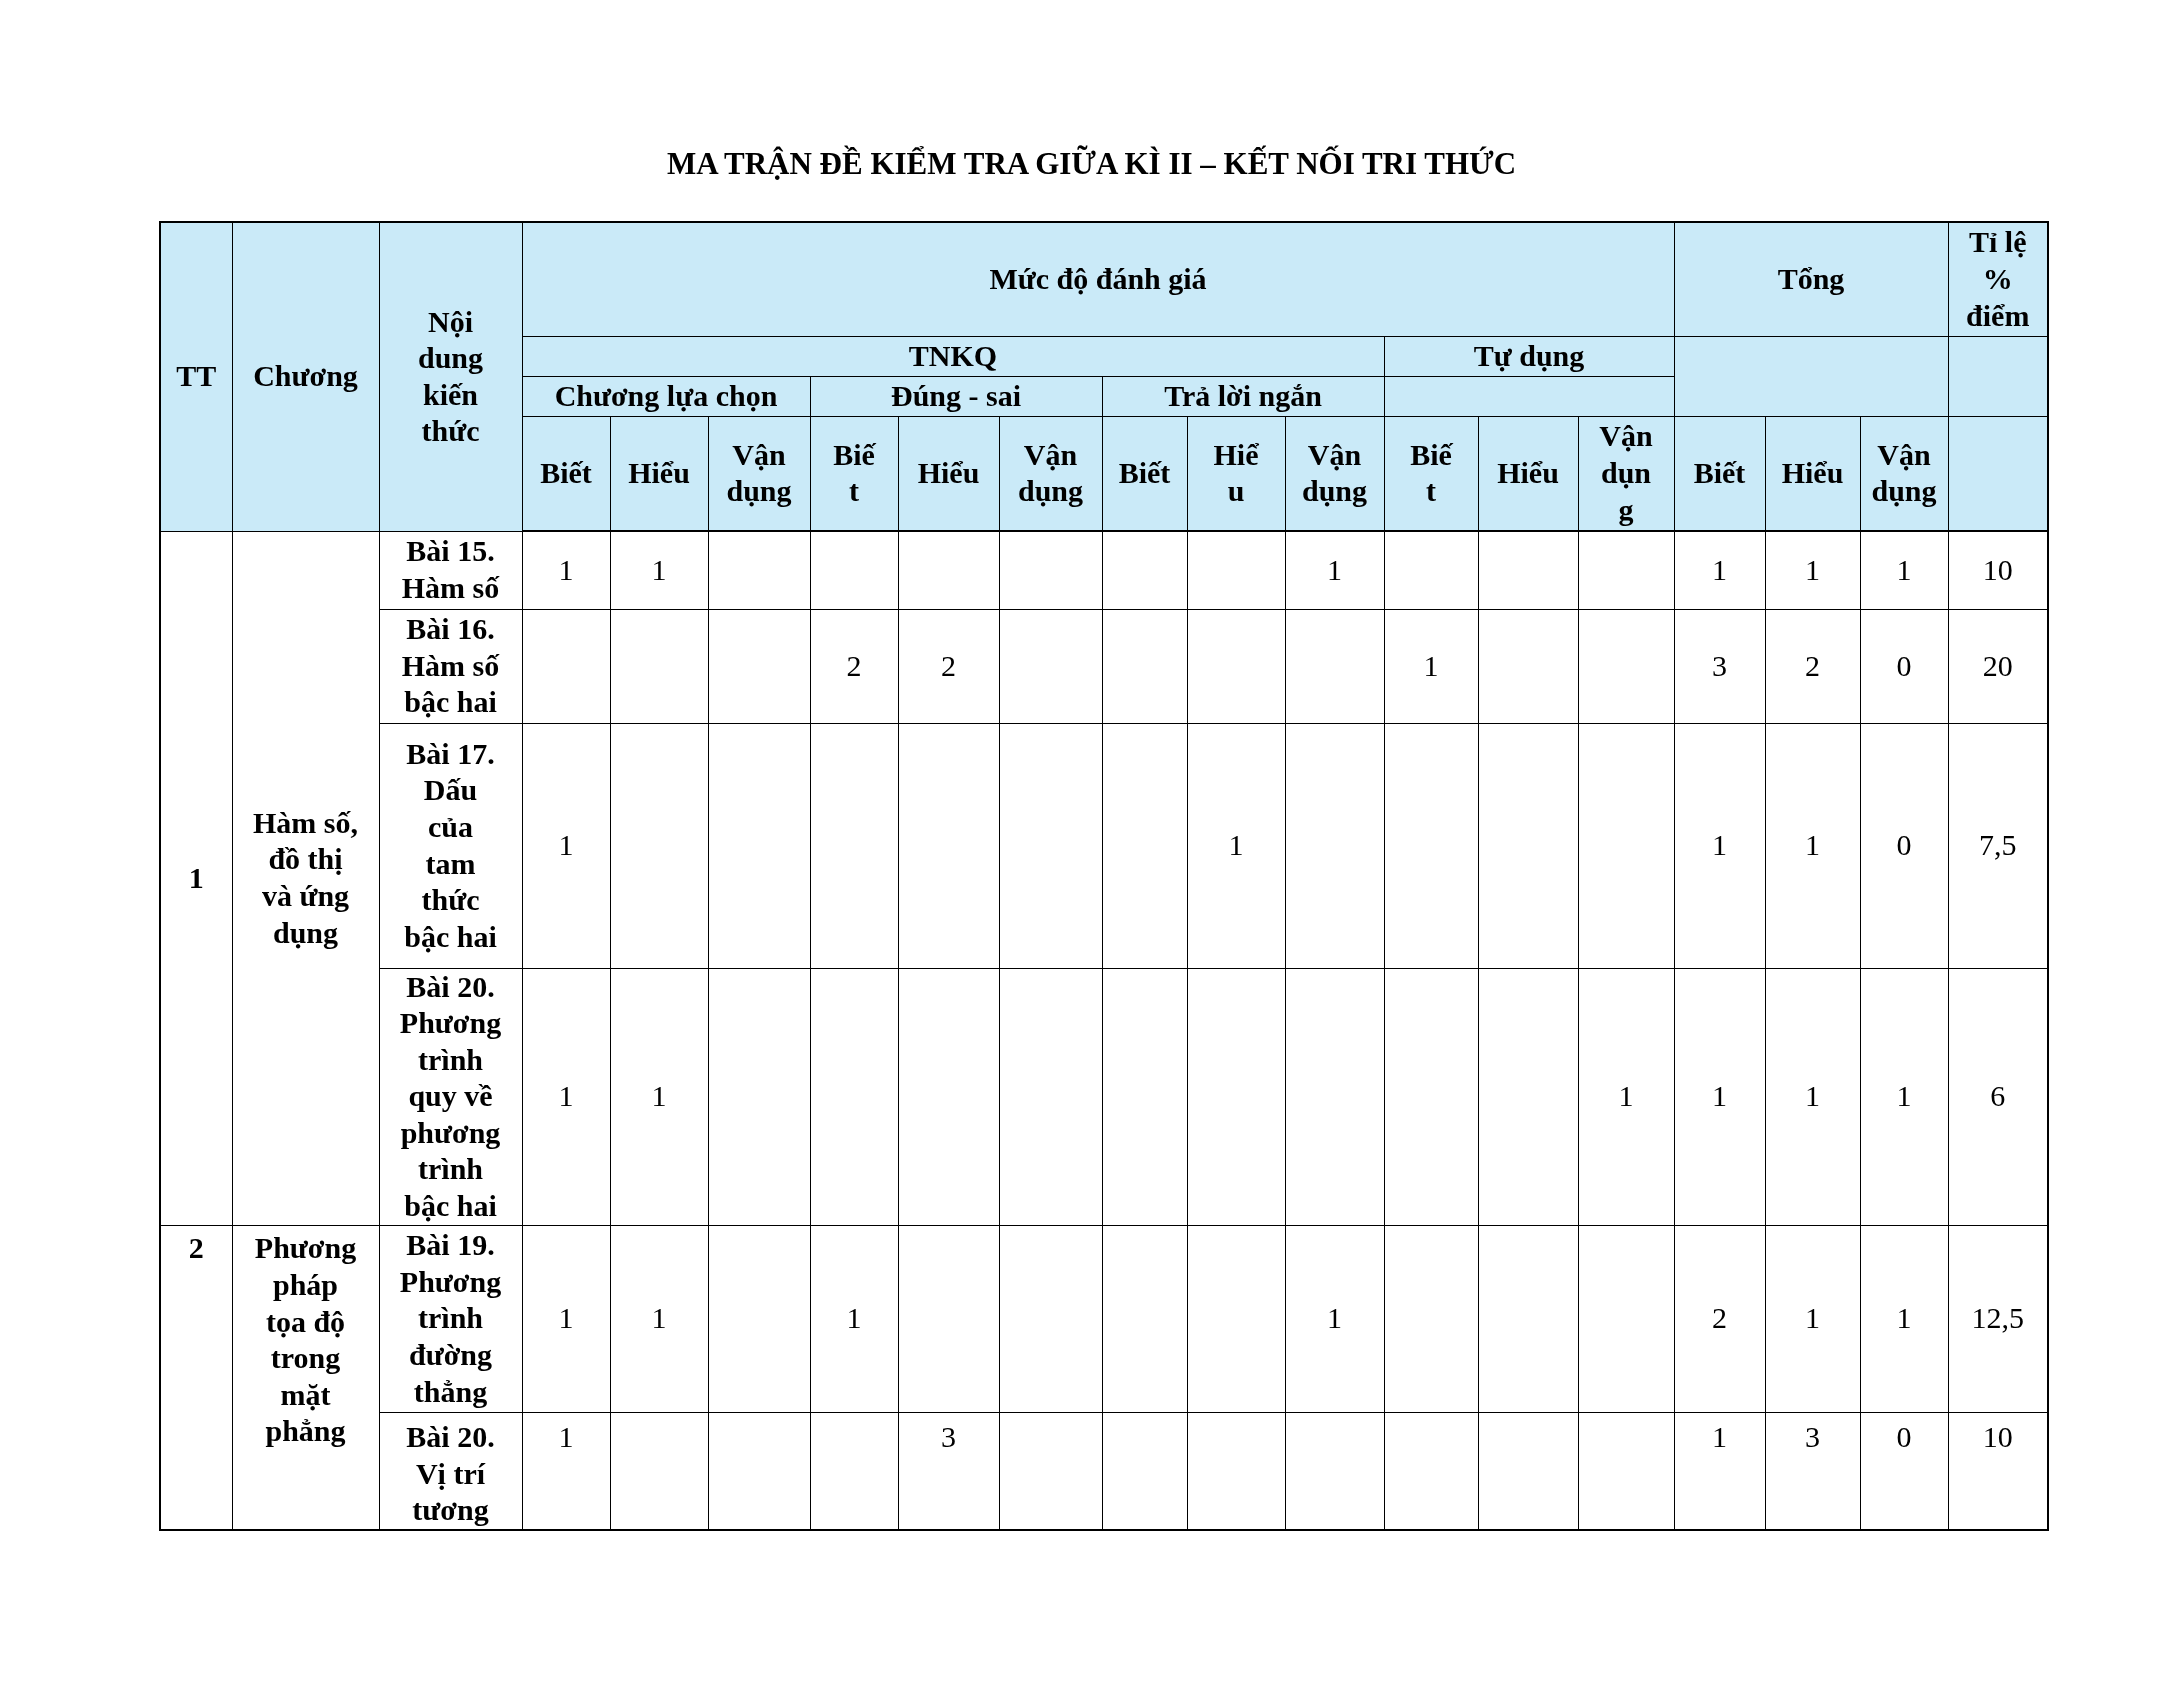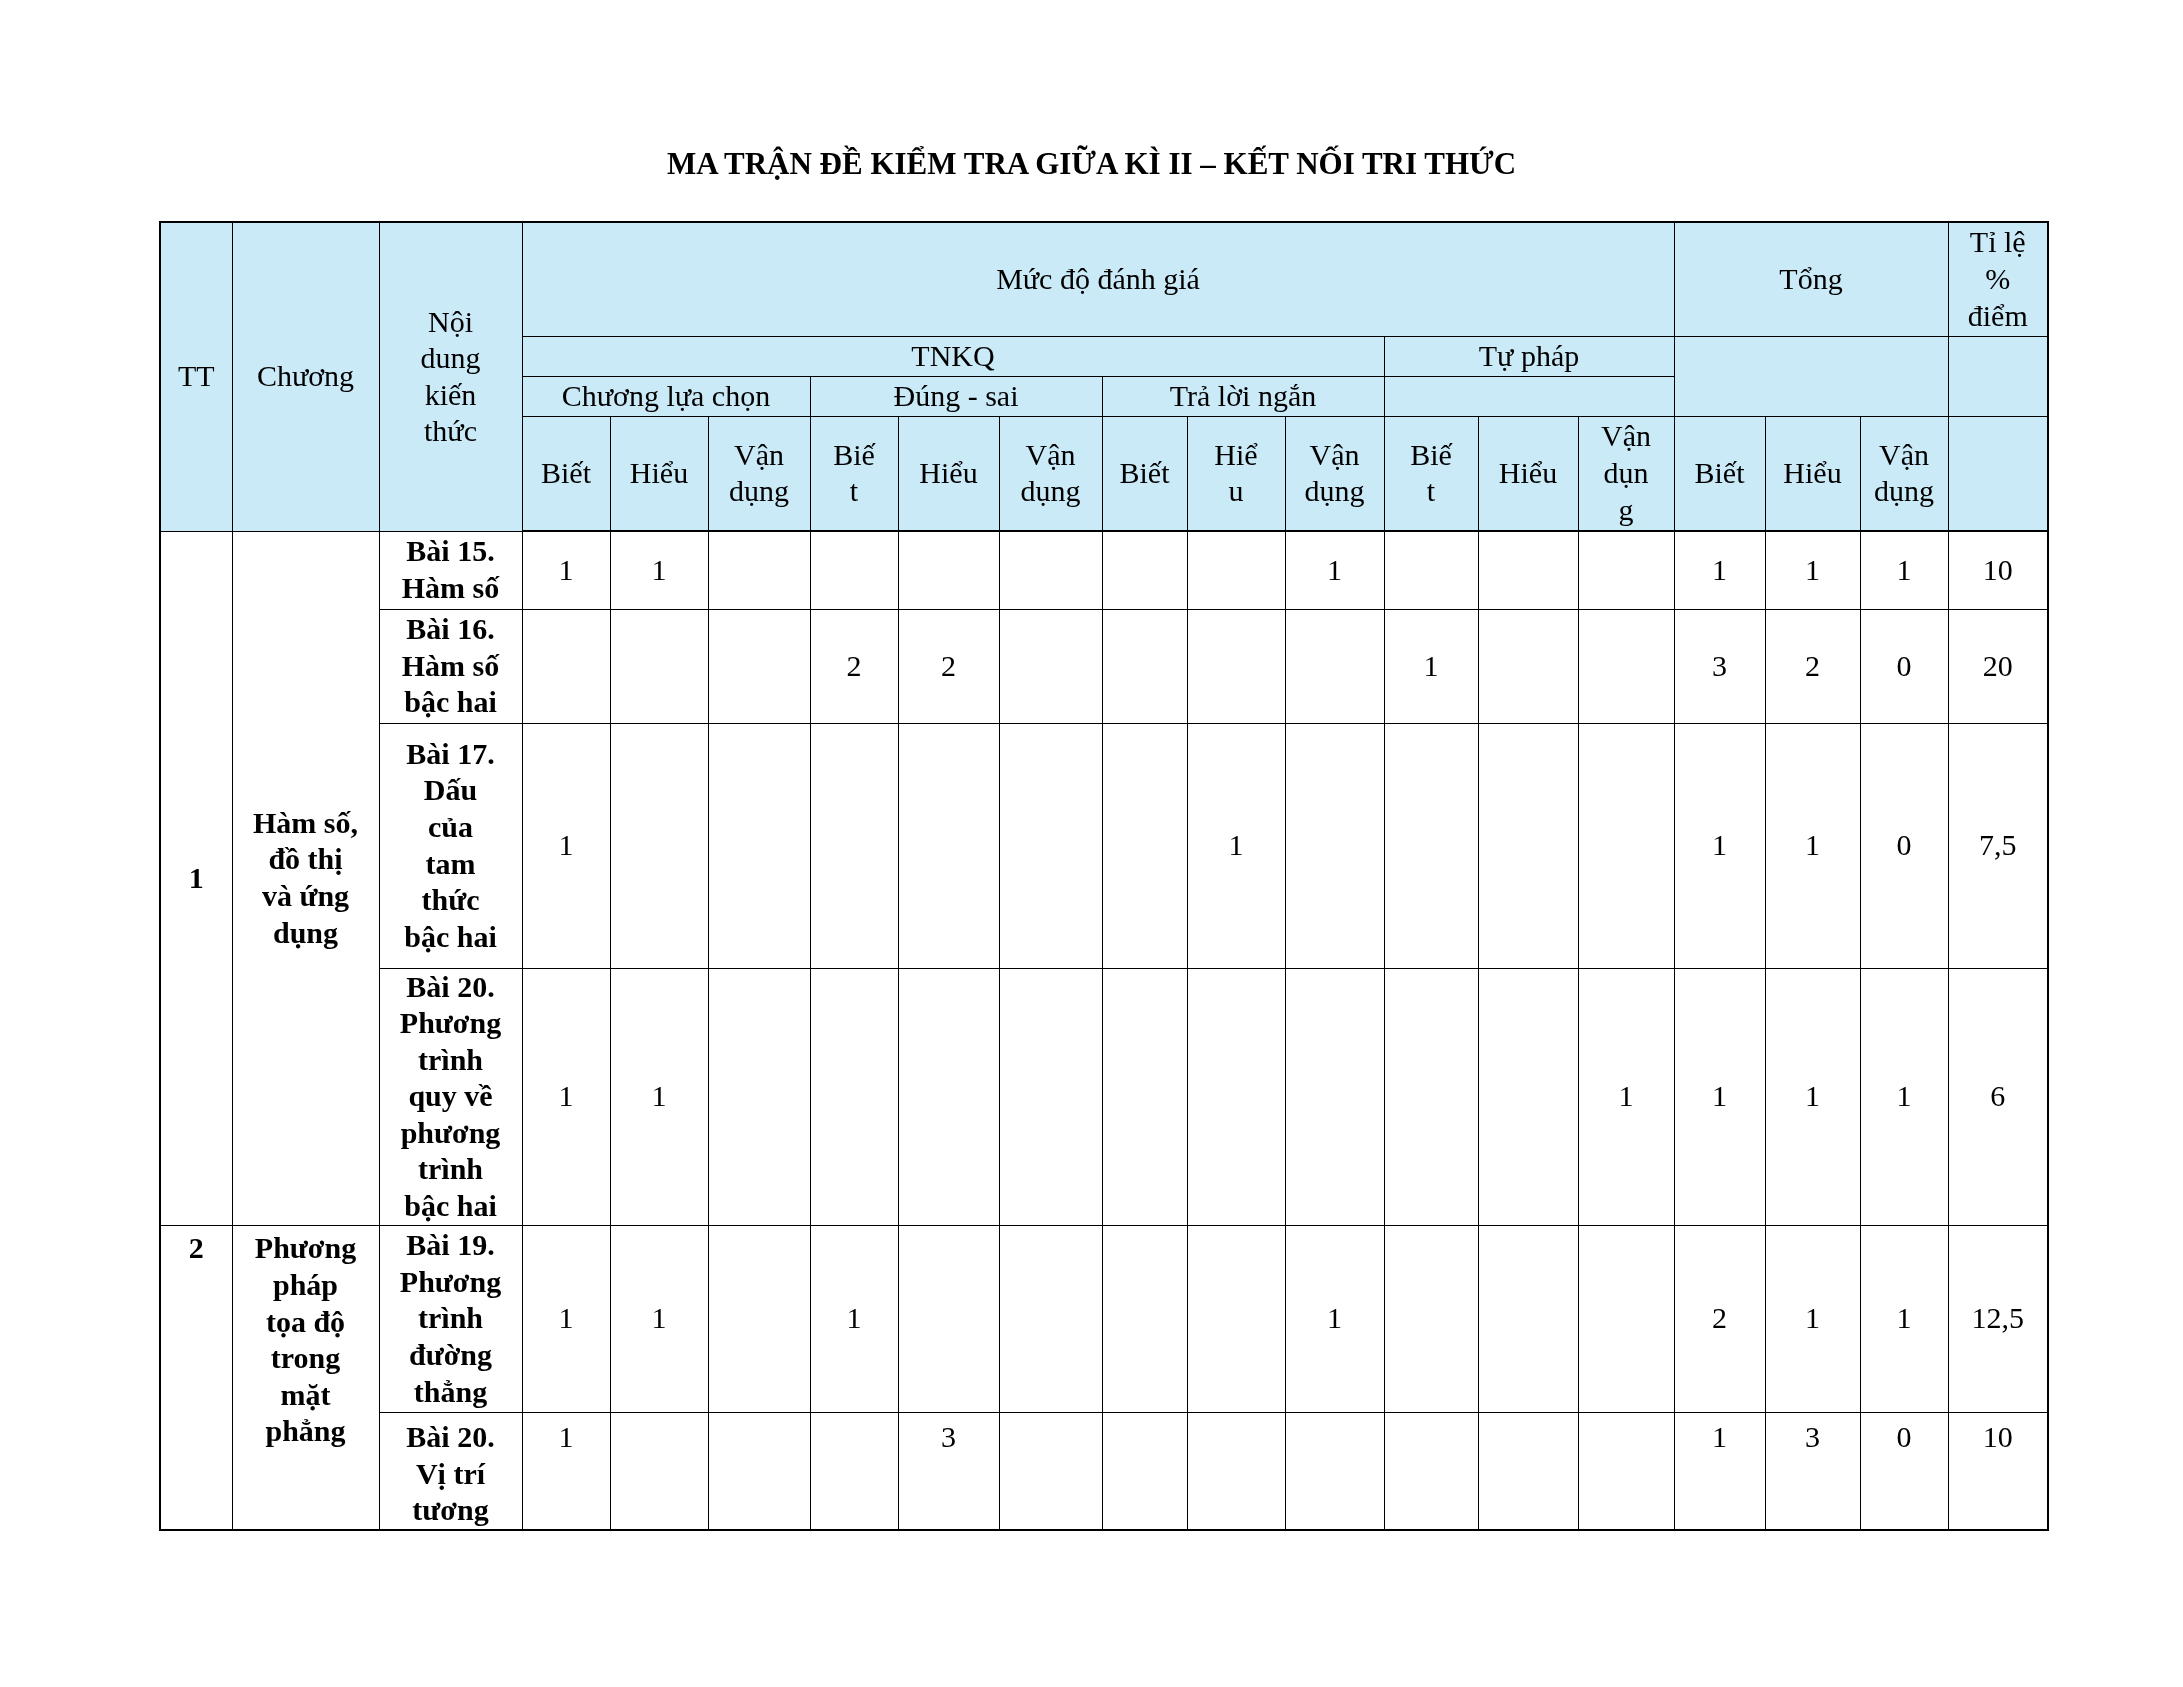--- a/index.html
+++ b/index.html
@@ -24,21 +24,21 @@
     padding:0 3.2px;
     text-align:center;
     vertical-align:middle;
     font-size:30px;
     line-height:1.22;
     white-space:pre-line;
     overflow:hidden;
   }
   table.matrix th{
     background:var(--header-bg,#caeaf8);
-    font-weight:normal;
+    font-weight:bold;
     margin-left:6px;
   }
   tr.hrow4 th{border-bottom:2.4px solid var(--border,#000);}
   table.matrix td{font-weight:normal;}
   table.matrix td.b{font-weight:bold;}
   table.matrix td.v-top{vertical-align:top;padding-top:4.8px;}
   tr.row-bai20 td{vertical-align:top;padding-top:6.4px;}
 </style>
 </head>
 <body>
@@ -80,21 +80,21 @@
 thức</th>
       <th colspan="12">Mức độ đánh giá</th>
       <th colspan="3">Tổng</th>
       <th>Tỉ lệ
 %
 điểm</th>
     </tr>
 
     <tr class="hrow2" style="height:40px">
       <th colspan="9">TNKQ</th>
-      <th colspan="3">Tự pháp</th>
+      <th colspan="3">Tự dụng</th>
       <th colspan="3" rowspan="2"></th>
       <th rowspan="2"></th>
     </tr>
 
     <tr class="hrow3" style="height:40px">
       <th colspan="3">Chương lựa chọn</th>
       <th colspan="3">Đúng - sai</th>
       <th colspan="3">Trả lời ngắn</th>
       <th colspan="3"></th>
     </tr>

